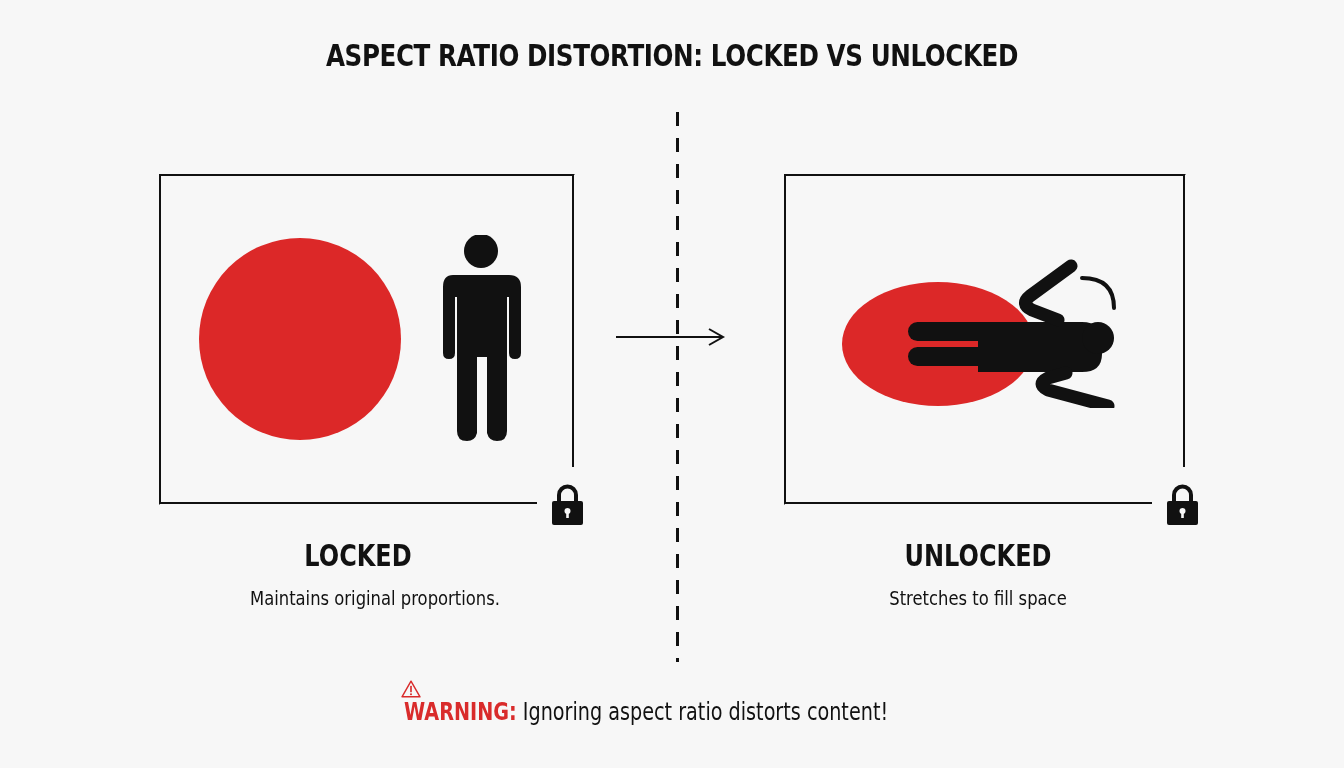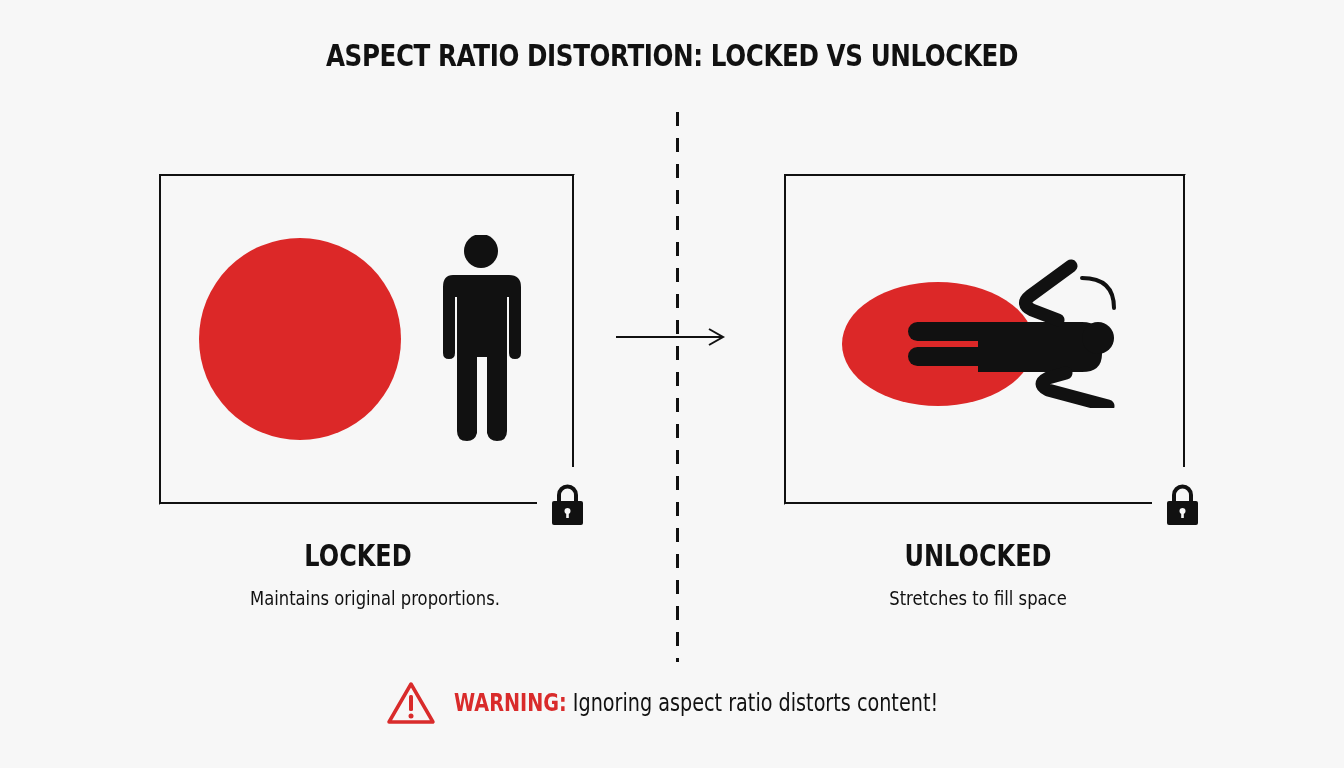--- a/index.html
+++ b/index.html
@@ -32,21 +32,21 @@
   .label {
     position: absolute; text-align: center; font-family: "DejaVu Sans", sans-serif;
     font-weight: bold; font-size: 30px; transform: scaleX(0.8); color: #111;
   }
   .caption {
     position: absolute; text-align: center; font-family: "DejaVu Sans", sans-serif;
     font-size: 20px; transform: scaleX(0.82); color: #111;
   }
   .warning {
     position: absolute; left: 386px; top: 680px; height: 46px;
-    display: flex; align-items: center;
+    display: flex;  flex-direction: column;
   }
   .warning-text {
     font-family: "DejaVu Sans", sans-serif; font-size: 24px; margin-left: 18px;
     transform: scaleX(0.8); transform-origin: left center; white-space: nowrap;
   }
   .warning-strong { color: #d92b2b; font-weight: bold; }
   .svgabs { position: absolute; }
 </style>
 </head>
 <body>

